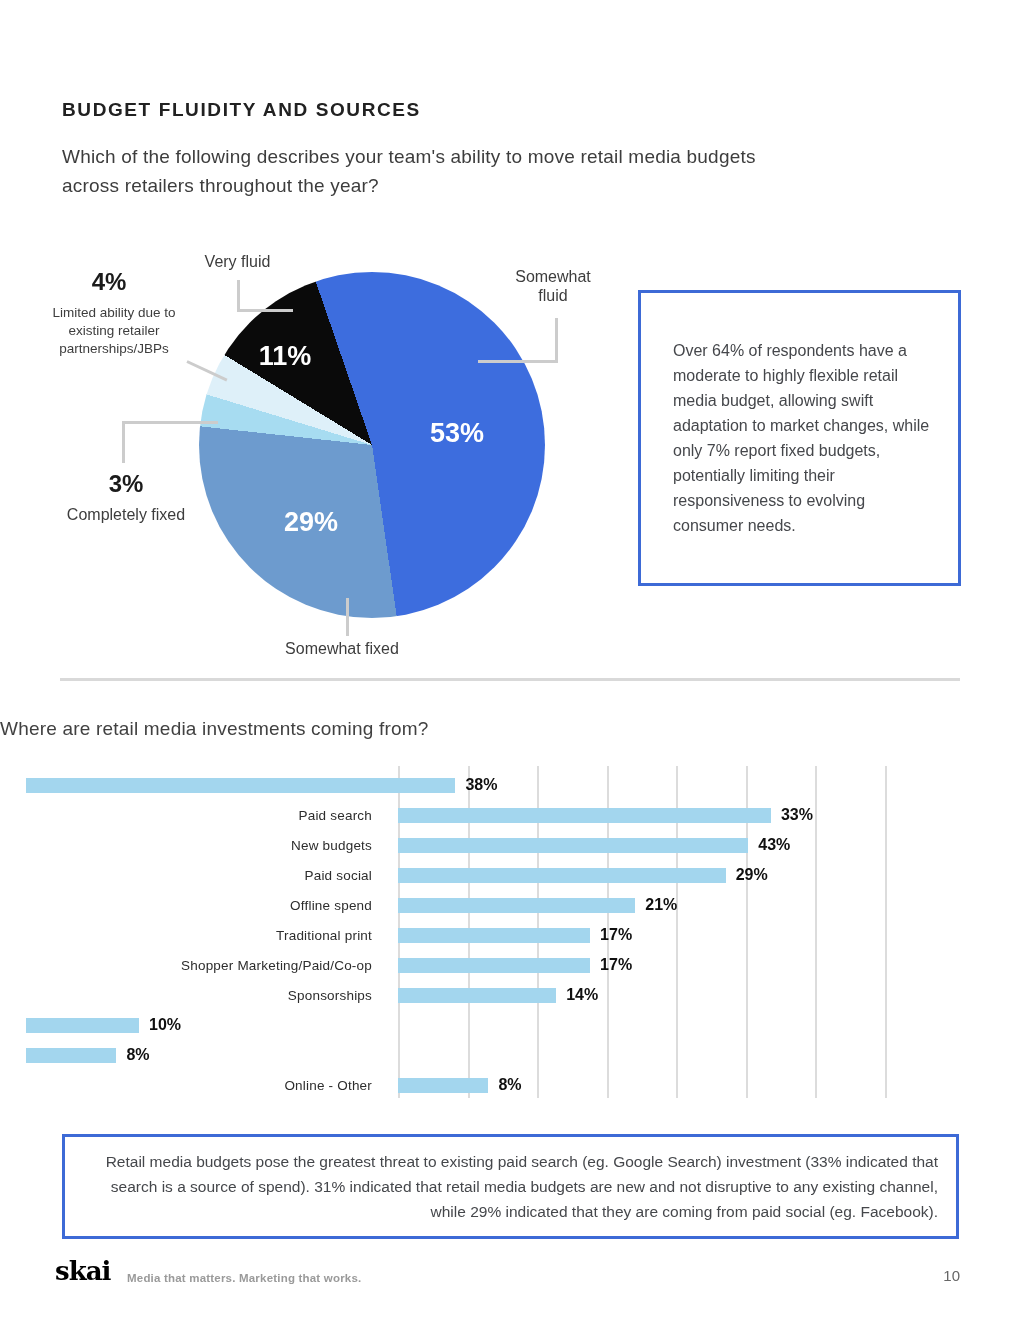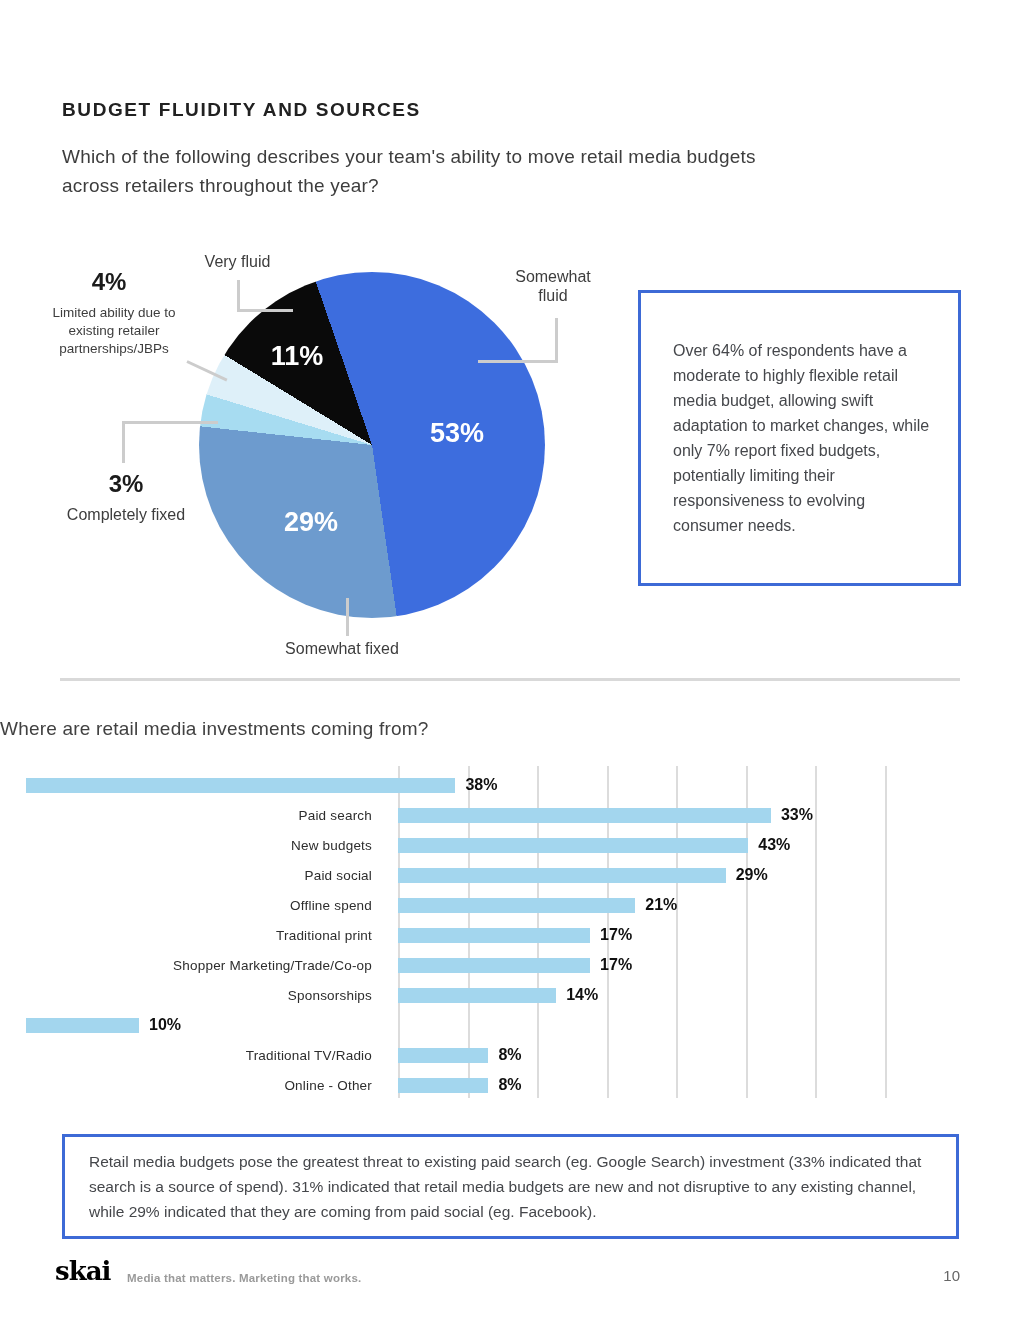--- a/index.html
+++ b/index.html
@@ -10,21 +10,21 @@
   .doc-title{position:absolute;left:62px;top:99px;margin:0;font-size:19px;font-weight:700;
              letter-spacing:1.6px;color:#212121;}
   .question{position:absolute;left:62px;top:142px;margin:0;width:745px;font-size:19px;
             line-height:29px;color:#3d3d3d;font-weight:400;letter-spacing:.2px;}
 
   
   .pie{position:absolute;left:199px;top:272px;width:346px;height:346px;border-radius:50%;}
   .pie-pct{position:absolute;color:#ffffff;font-weight:700;font-size:27px;text-align:center;width:90px;}
   .pct-53{left:412px;top:418px;}
   .pct-29{left:266px;top:507px;}
-  .pct-11{left:252px;top:341px;}
+  .pct-11{left:240px;top:341px;}
 
   .pie-label{position:absolute;text-align:center;color:#3d3d3d;font-size:16px;line-height:19px;}
   .lbl-very-fluid{left:175px;top:252px;width:125px;}
   .lbl-somewhat-fluid{left:503px;top:267px;width:100px;}
   .lbl-somewhat-fixed{left:262px;top:639px;width:160px;}
   .lbl-4-pct,.lbl-3-pct{position:absolute;text-align:center;font-size:24px;font-weight:700;color:#1b1b1b;}
   .lbl-4-pct{left:49px;top:268px;width:120px;}
   .lbl-4-sub{position:absolute;left:38px;top:304px;width:152px;text-align:center;
              font-size:13.5px;line-height:18px;color:#3d3d3d;}
   .lbl-3-pct{left:66px;top:470px;width:120px;}
@@ -39,21 +39,21 @@
   .ld-3-h{left:122px;top:421px;width:96px;height:3px;}
   .ld-3-v{left:122px;top:421px;width:3px;height:42px;}
   .ld-4-diag{left:187px;top:360px;width:44px;height:3px;transform:rotate(25deg);transform-origin:0 50%;}
   .ld-smfixed-v{left:346px;top:598px;width:3px;height:38px;}
 
   
   .callout{position:absolute;border:3px solid #3d6ad6;background:#ffffff;box-sizing:border-box;}
   .callout-pie{left:638px;top:290px;width:323px;height:296px;display:flex;align-items:center;}
   .callout-pie p{margin:0;padding:0 26px 0 32px;font-size:16px;line-height:25px;color:#45474b;}
   .callout-bar{left:62px;top:1134px;width:897px;height:105px;display:flex;align-items:center;}
-  .callout-bar p{margin:0;padding:0 18px 0 24px;font-size:15.5px;line-height:25px;color:#45474b;}
+  .callout-bar p{margin:0;padding:0 18px 0 24px;font-size:15.5px;line-height:25px;color:#45474b;text-align:right;}
 
   .divider{position:absolute;left:60px;top:678px;width:900px;height:3px;background:#d9d9d9;}
 
   
   .bar-title{position:absolute;left:0;top:718px;width:1020px;margin:0;
              font-size:19px;font-weight:400;color:#414141;letter-spacing:.2px;}
   .grid-wrap{position:absolute;left:0;top:0;}
   .gridline{position:absolute;top:766px;width:2px;height:332px;background:#dcdcdc;}
   .bars-wrap{position:absolute;left:0;top:770px;width:1020px;}
   .bar-row{display:flex;align-items:center;height:30px;}
@@ -140,35 +140,34 @@
         <div class="bar-label">Offline spend</div>
         <div class="bar" style="width: 237.3px;"></div>
         <div class="bar-value">21%</div>
       </div>
       <div class="bar-row">
         <div class="bar-label">Traditional print</div>
         <div class="bar" style="width: 192.1px;"></div>
         <div class="bar-value">17%</div>
       </div>
       <div class="bar-row">
-        <div class="bar-label">Shopper Marketing/Trade/Co-op</div>
+        <div class="bar-label">Shopper Marketing/Paid/Co-op</div>
         <div class="bar" style="width: 192.1px;"></div>
         <div class="bar-value">17%</div>
       </div>
       <div class="bar-row">
         <div class="bar-label">Sponsorships</div>
         <div class="bar" style="width: 158.2px;"></div>
         <div class="bar-value">14%</div>
       </div>
       <div class="bar-row">
         <div class="bar" style="width: 113px;"></div>
         <div class="bar-value">10%</div>
       </div>
       <div class="bar-row">
-        <div class="bar-label">Traditional TV/Radio</div>
         <div class="bar" style="width: 90.4px;"></div>
         <div class="bar-value">8%</div>
       </div>
       <div class="bar-row">
         <div class="bar-label">Online - Other</div>
         <div class="bar" style="width: 90.4px;"></div>
         <div class="bar-value">8%</div>
       </div>
     </div>
 

